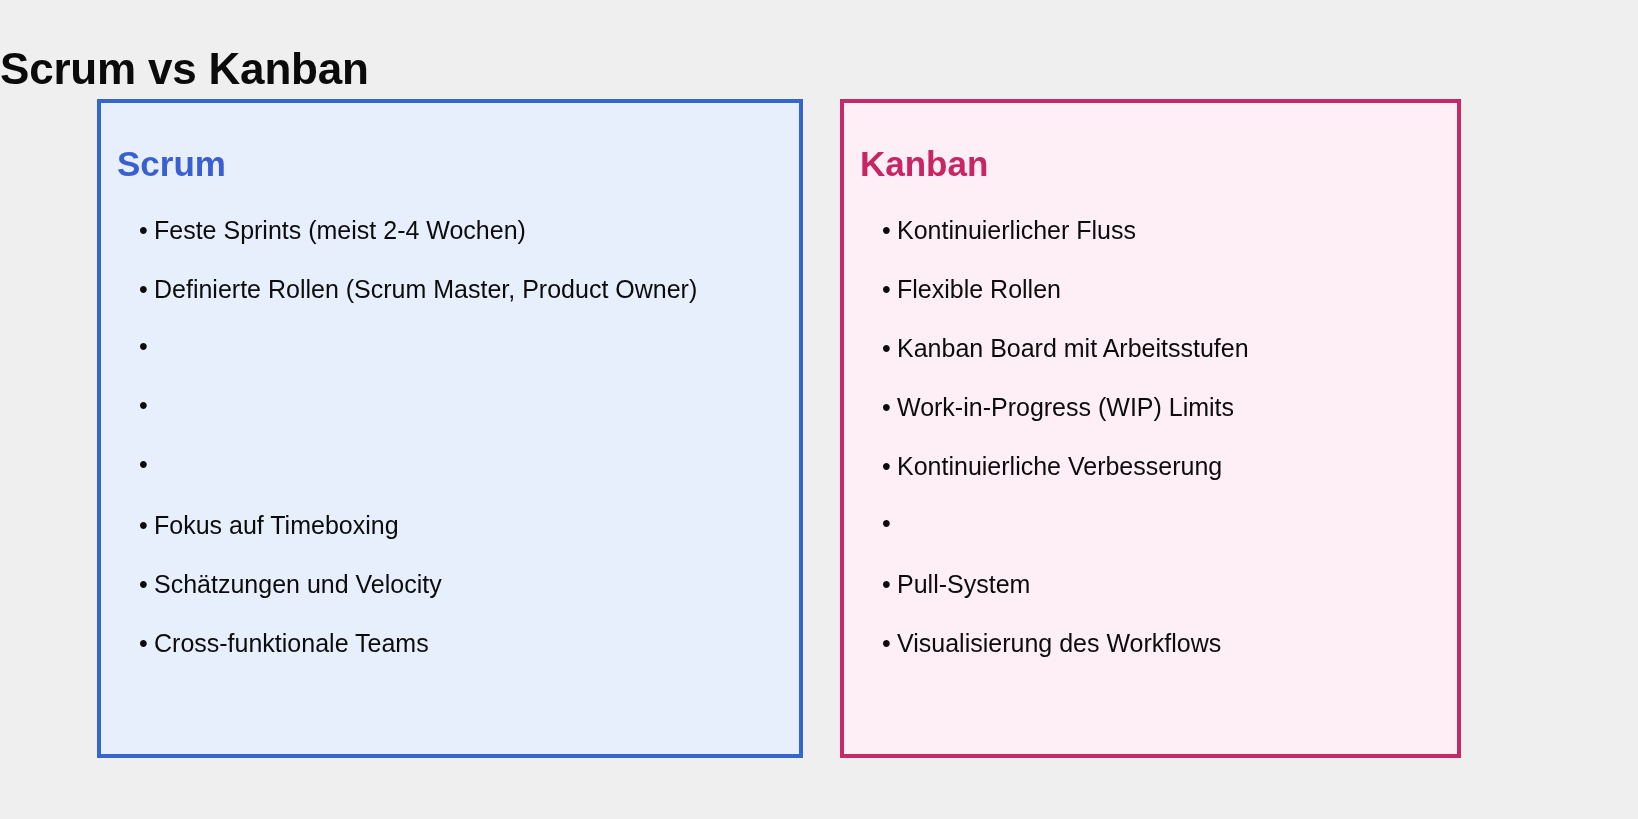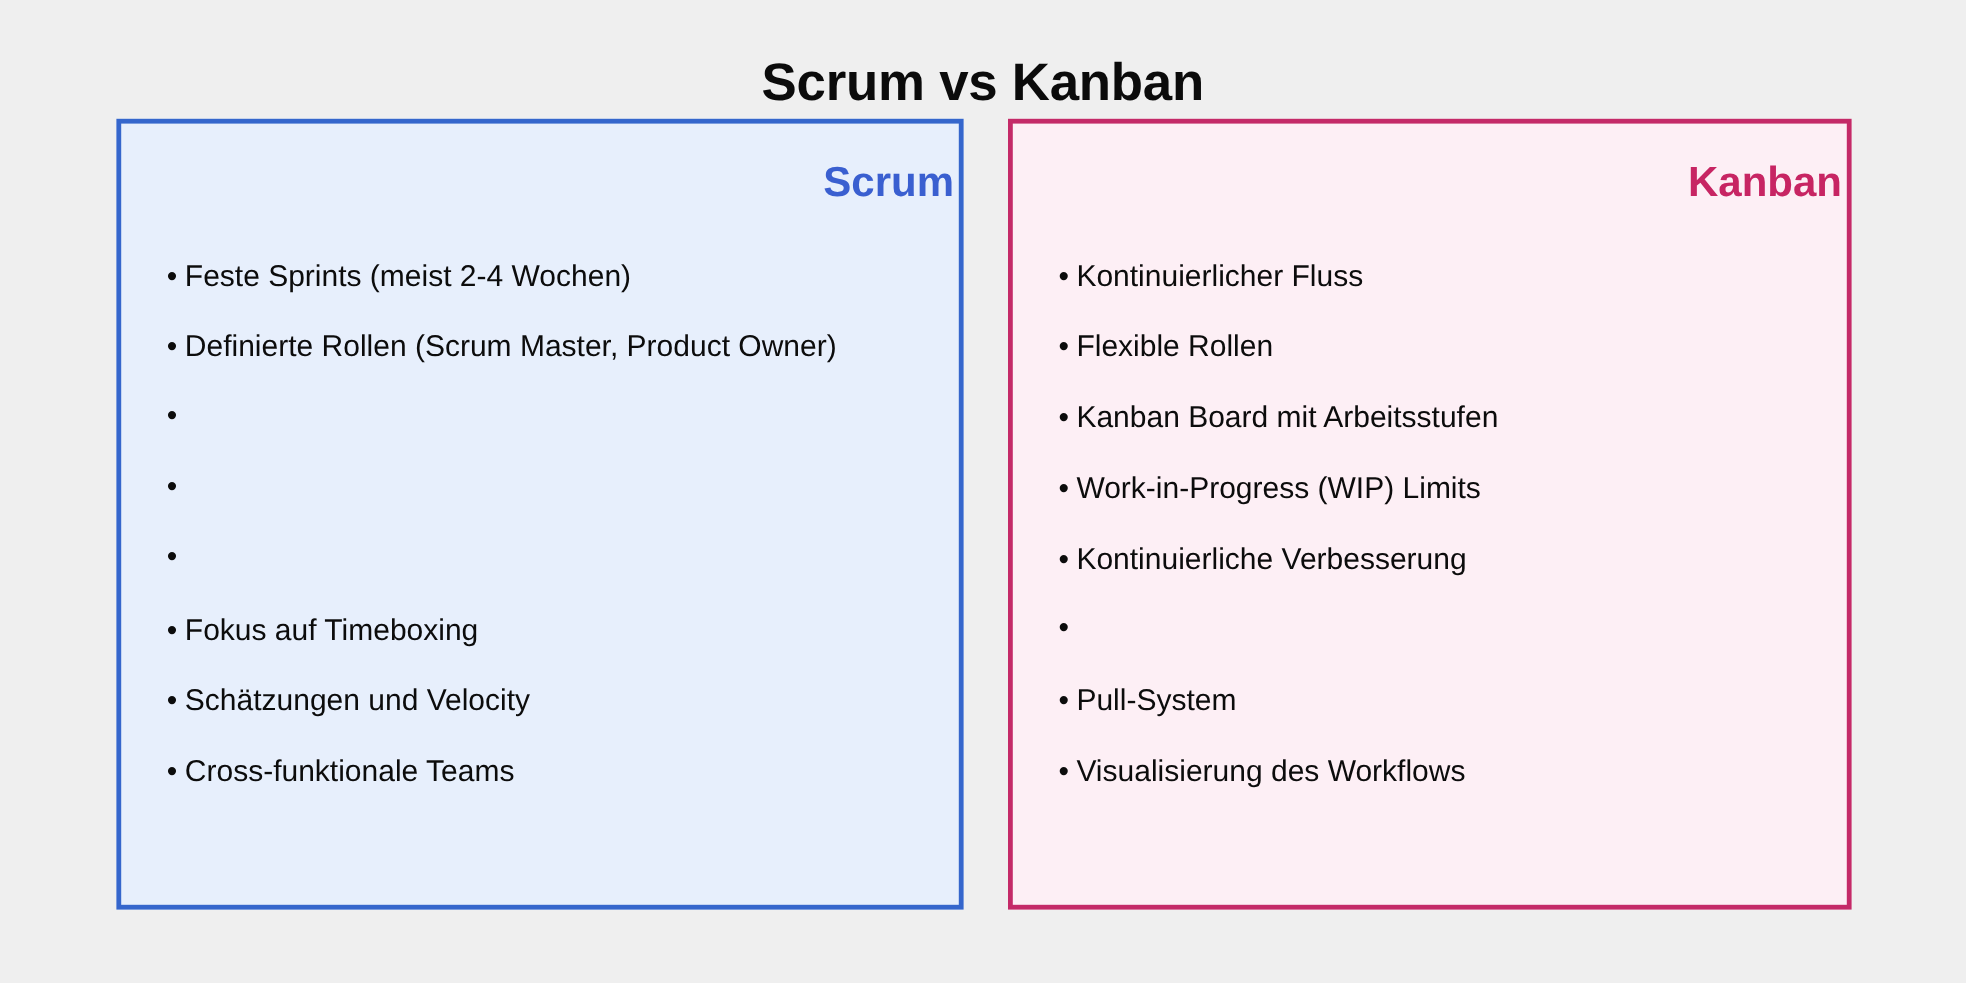--- a/index.html
+++ b/index.html
@@ -17,21 +17,21 @@
     position: relative;
     width: 1638px;
     height: 819px;
     background: #efefef;
   }
   .page-title {
     position: absolute;
     left: 0;
     top: 16px;
     width: 1638px;
-    text-align: center;
+    text-align: left;
     font-size: 44px;
     font-weight: bold;
     color: #0b0b0b;
     letter-spacing: -0.2px;
     line-height: 1.1;
   }
   .panel {
     position: absolute;
     top: 99px;
     height: 659px;
@@ -40,28 +40,28 @@
     border-width: 4px;
   }
   .panel-scrum {
     left: 97px;
     width: 706px;
     background: #e7effc;
     border-color: #3566cc;
   }
   .panel-kanban {
     left: 840px;
-    width: 703px;
+    width: 621px;
     background: #fdeff5;
     border-color: #c42a68;
   }
   .panel-heading {
-    margin: 4px;
+    margin: 16px;
     padding-top: 24px;
-    text-align: right;
+    text-align: left;
     font-size: 35px;
     font-weight: bold;
     line-height: 1.2;
   }
   .panel-scrum .panel-heading { color: #3a5fd0; }
   .panel-kanban .panel-heading { color: #c72563; }
 
   .feature-list {
     list-style: none;
     margin: 0;

